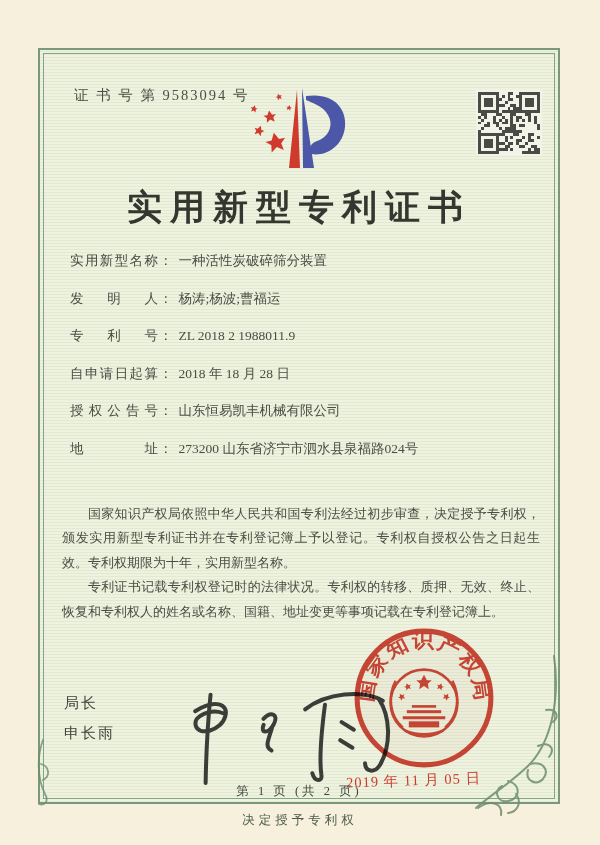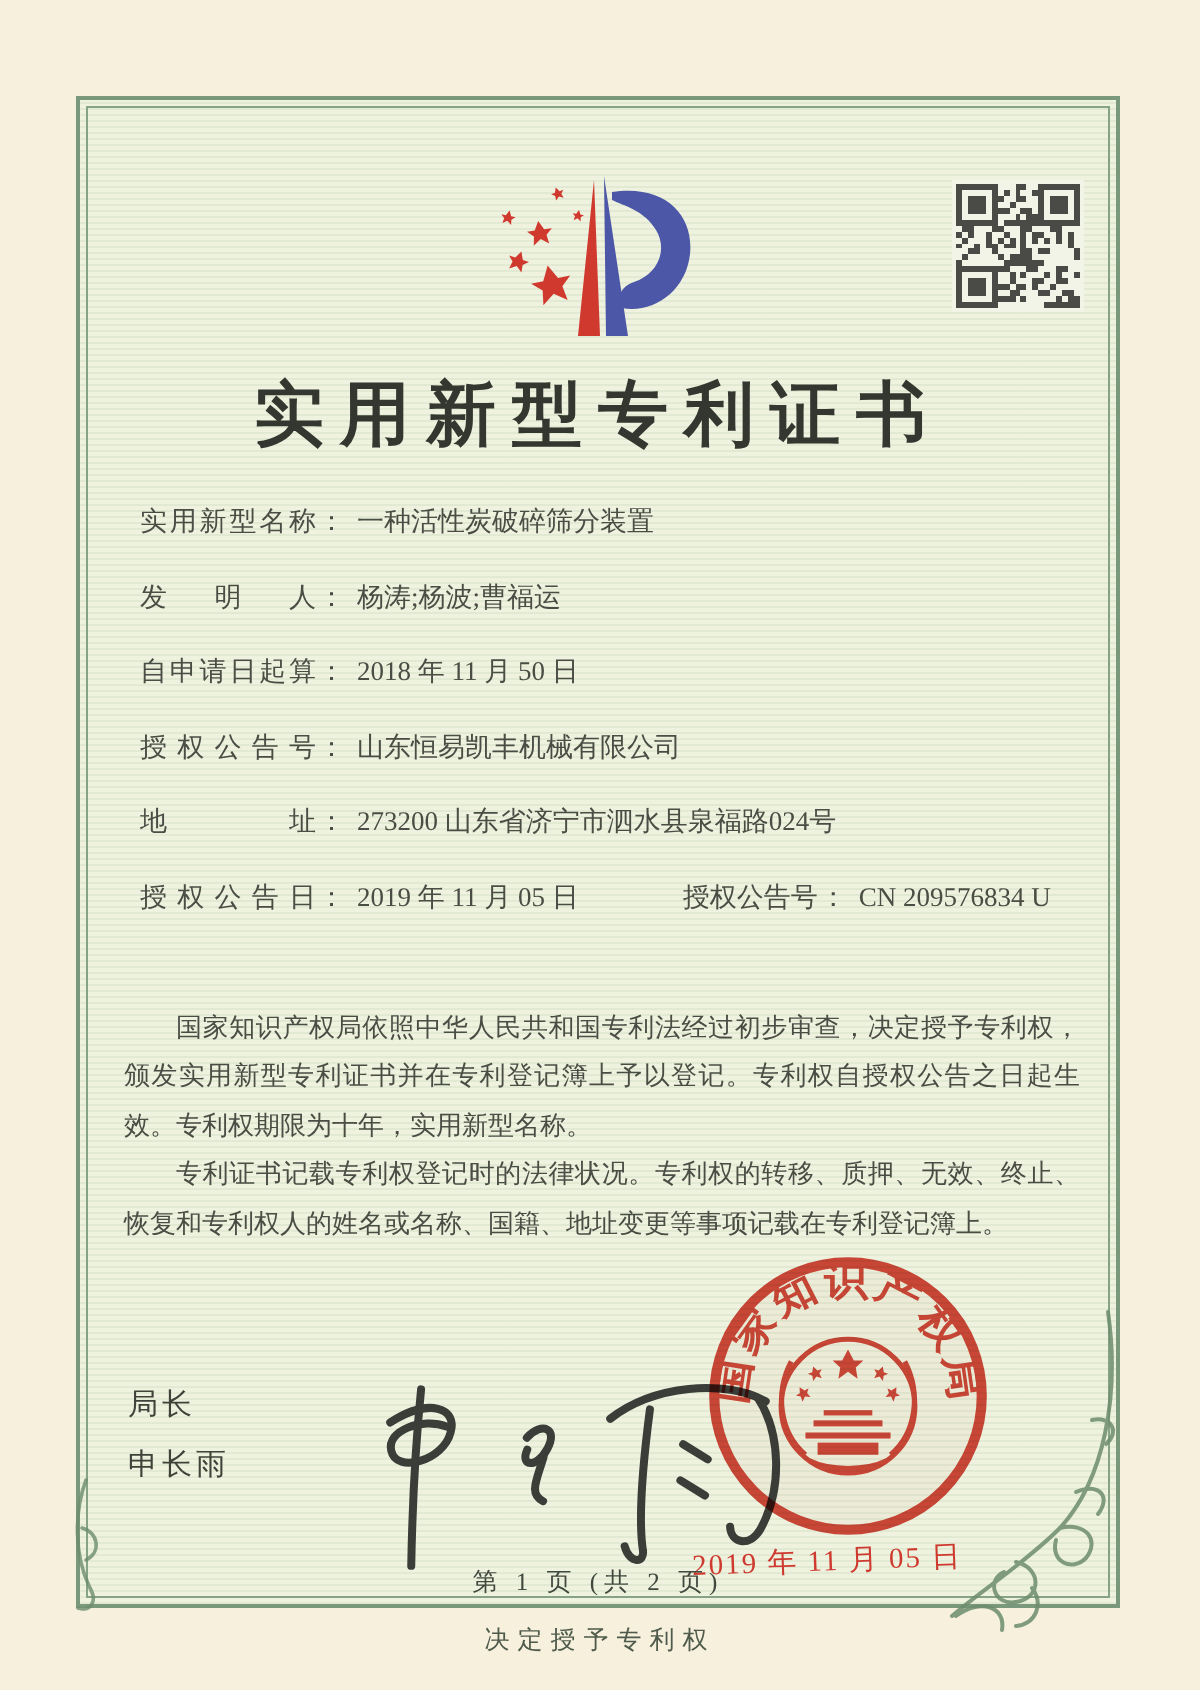--- a/index.html
+++ b/index.html
@@ -67,20 +67,25 @@
   }
   .ornament-br{position:absolute;right:-10px;bottom:-18px;width:100px;height:170px;}
   .ornament-l{position:absolute;left:-9px;top:688px;width:26px;height:70px;}
 </style>
 </head>
 <body>
 
 <div class="panel">
   <div class="panel-inner-border"></div>
 
+  <div class="cert-no">
+    <span>证 书 号 第</span>
+    <span>9583094</span>
+    <span>号</span>
+  </div>
 
   <div class="logo">
     <svg width="110" height="100" viewBox="0 0 110 100">
       <defs>
         <path id="star" d="M0,-10 L3.6,-3.1 L9.5,-3.1 L4.8,1.2 L5.9,8.1 L0,3.8 L-5.9,8.1 L-4.8,1.2 L-9.5,-3.1 L-3.6,-3.1 Z"></path>
       </defs>
       <path d="M52,10 L55,88 L44,88 Z" fill="#d0392e"></path>
       <path d="M57,8 L69,88 L58,88 Z" fill="#4c57a7"></path>
       <path d="M61,16 C88,12 102,28 100,47 C98,66 81,77 66,74 C63,68 66,63 72,61 C84,57 89,45 83,35 C77,25 67,23 61,20 Z" fill="#4c57a7"></path>
       <use href="#star" transform="translate(31,63) scale(1.05) rotate(-12)" fill="#d0392e"></use>
@@ -317,30 +322,30 @@
   <div class="title">实用新型专利证书</div>
 
   <div class="fields">
     <div class="field-row">
       <span class="field-label">实用新型名称</span><span class="field-colon">：</span><span>一种活性炭破碎筛分装置</span>
     </div>
     <div class="field-row">
       <span class="field-label">发明人</span><span class="field-colon">：</span><span>杨涛;杨波;曹福运</span>
     </div>
     <div class="field-row">
-      <span class="field-label">自申请日起算</span><span class="field-colon">：</span><span>2018 年 11 月 50 日</span>
+      <span class="field-label">专利号</span><span class="field-colon">：</span><span>ZL 2018 2 1988011.9</span>
+    </div>
+    <div class="field-row">
+      <span class="field-label">自申请日起算</span><span class="field-colon">：</span><span>2018 年 18 月 28 日</span>
     </div>
     <div class="field-row">
       <span class="field-label">授权公告号</span><span class="field-colon">：</span><span>山东恒易凯丰机械有限公司</span>
     </div>
     <div class="field-row">
       <span class="field-label">地址</span><span class="field-colon">：</span><span>273200 山东省济宁市泗水县泉福路024号</span>
-    </div>
-    <div class="field-row">
-      <span class="field-label">授权公告日</span><span class="field-colon">：</span><span>2019 年 11 月 05 日</span><span class="grant-no">授权公告号</span><span class="field-colon">：</span><span>CN 209576834 U</span>
     </div>
   </div>
 
   <div class="paragraphs">
     <p>国家知识产权局依照中华人民共和国专利法经过初步审查，决定授予专利权，颁发实用新型专利证书并在专利登记簿上予以登记。专利权自授权公告之日起生效。专利权期限为十年，实用新型名称。</p>
     <p>专利证书记载专利权登记时的法律状况。专利权的转移、质押、无效、终止、恢复和专利权人的姓名或名称、国籍、地址变更等事项记载在专利登记簿上。</p>
   </div>
 
   <div class="officer">
     <div>局长</div>

